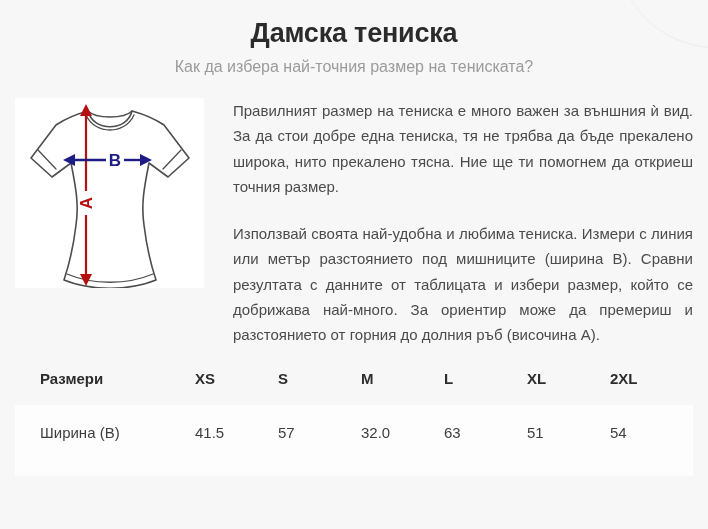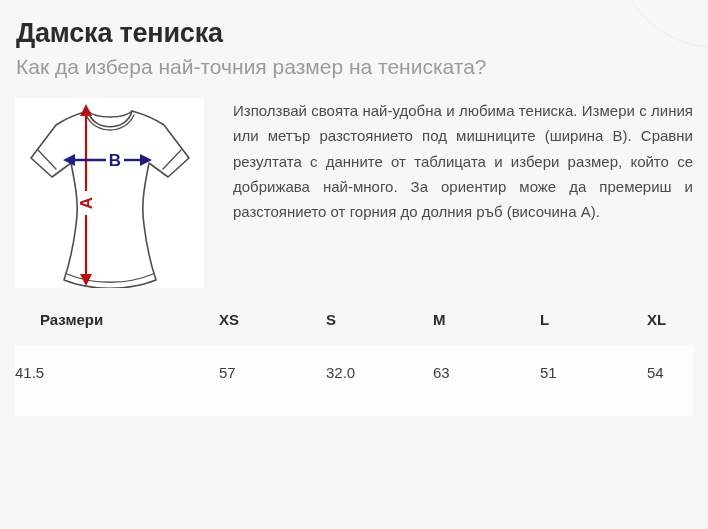--- a/index.html
+++ b/index.html
@@ -11,30 +11,30 @@
     overflow: hidden;
     color: #4a4a4a;
   }
   .deco-circle {
     position: absolute;
     top: -152px; right: -108px;
     width: 200px; height: 200px;
     border: 1px solid #ededee;
     border-radius: 50%;
   }
-  .header { padding: 16px 16px 0 16px; }
+  .header { padding: 16px 16px 0 16px; text-align: center; }
   .page-title {
     font-size: 27px;
     font-weight: 600;
     color: #2b2b2b;
     letter-spacing: -0.2px;
     line-height: 34px;
   }
   .page-subtitle {
-    font-size: 21px;
+    font-size: 16px;
     font-weight: 400;
     color: #9b9b9b;
     line-height: 26px;
     margin-top: 4px;
   }
   .content {
     display: flex;
     gap: 29px;
     margin-top: 18px;
     padding: 0 15px;
@@ -51,21 +51,20 @@
     line-height: 25.3px;
     text-align: justify;
     color: #4b4b4b;
   }
   .intro-text p + p { margin-top: 22px; }
   .size-table { margin: 5px 15px 0 15px; width: 678px; }
   .t-row {
     display: grid;
     grid-template-columns: 180px repeat(6, 83px);
     align-items: center;
-    gap: 24px;
   }
   .t-head { height: 52px; }
   .t-head .t-cell {
     font-weight: 700;
     font-size: 15px;
     color: #2d2d2d;
   }
   .t-body { background: #fdfdfe; padding-bottom: 16px; }
   .t-body .t-row { height: 55px; }
   .t-row.alt { background: #f8f8f9; }
@@ -119,36 +118,38 @@
         <path d="M57,62 L91,62" stroke="#1d1d85" stroke-width="2.4" fill="none"></path>
         <path d="M109,62 L127,62" stroke="#1d1d85" stroke-width="2.4" fill="none"></path>
         <path d="M48,62 L60,56 L60,68 Z" fill="#1d1d85"></path>
         <path d="M137,62 L125,56 L125,68 Z" fill="#1d1d85"></path>
         <text x="100" y="62" text-anchor="middle" dominant-baseline="central" font-size="17" font-weight="bold" fill="#1d1d85">B</text>
       </g>
     </svg>
   </div>
 
   <div class="intro-text">
+    <p>Правилният размер на тениска е много важен за външния ѝ вид. За да стои добре една тениска, тя не трябва да бъде прекалено широка, нито прекалено тясна. Ние ще ти помогнем да откриеш точния размер.</p>
     <p>Използвай своята най-удобна и любима тениска. Измери с линия или метър разстоянието под мишниците (ширина B). Сравни резултата с данните от таблицата и избери размер, който се добрижава най-много. За ориентир може да премериш и разстоянието от горния до долния ръб (височина A).</p>
   </div>
 </div>
 
 <div class="size-table">
   <div class="t-row t-head">
     <div class="t-cell first">Размери</div>
     <div class="t-cell">XS</div>
     <div class="t-cell">S</div>
     <div class="t-cell">M</div>
     <div class="t-cell">L</div>
     <div class="t-cell">XL</div>
     <div class="t-cell">2XL</div>
   </div>
   <div class="t-body">
     <div class="t-row">
+      <div class="t-cell first">Ширина (B)</div>
       <div class="t-cell">41.5</div>
       <div class="t-cell">57</div>
       <div class="t-cell">32.0</div>
       <div class="t-cell">63</div>
       <div class="t-cell">51</div>
       <div class="t-cell">54</div>
     </div>
   </div>
 </div>
 

